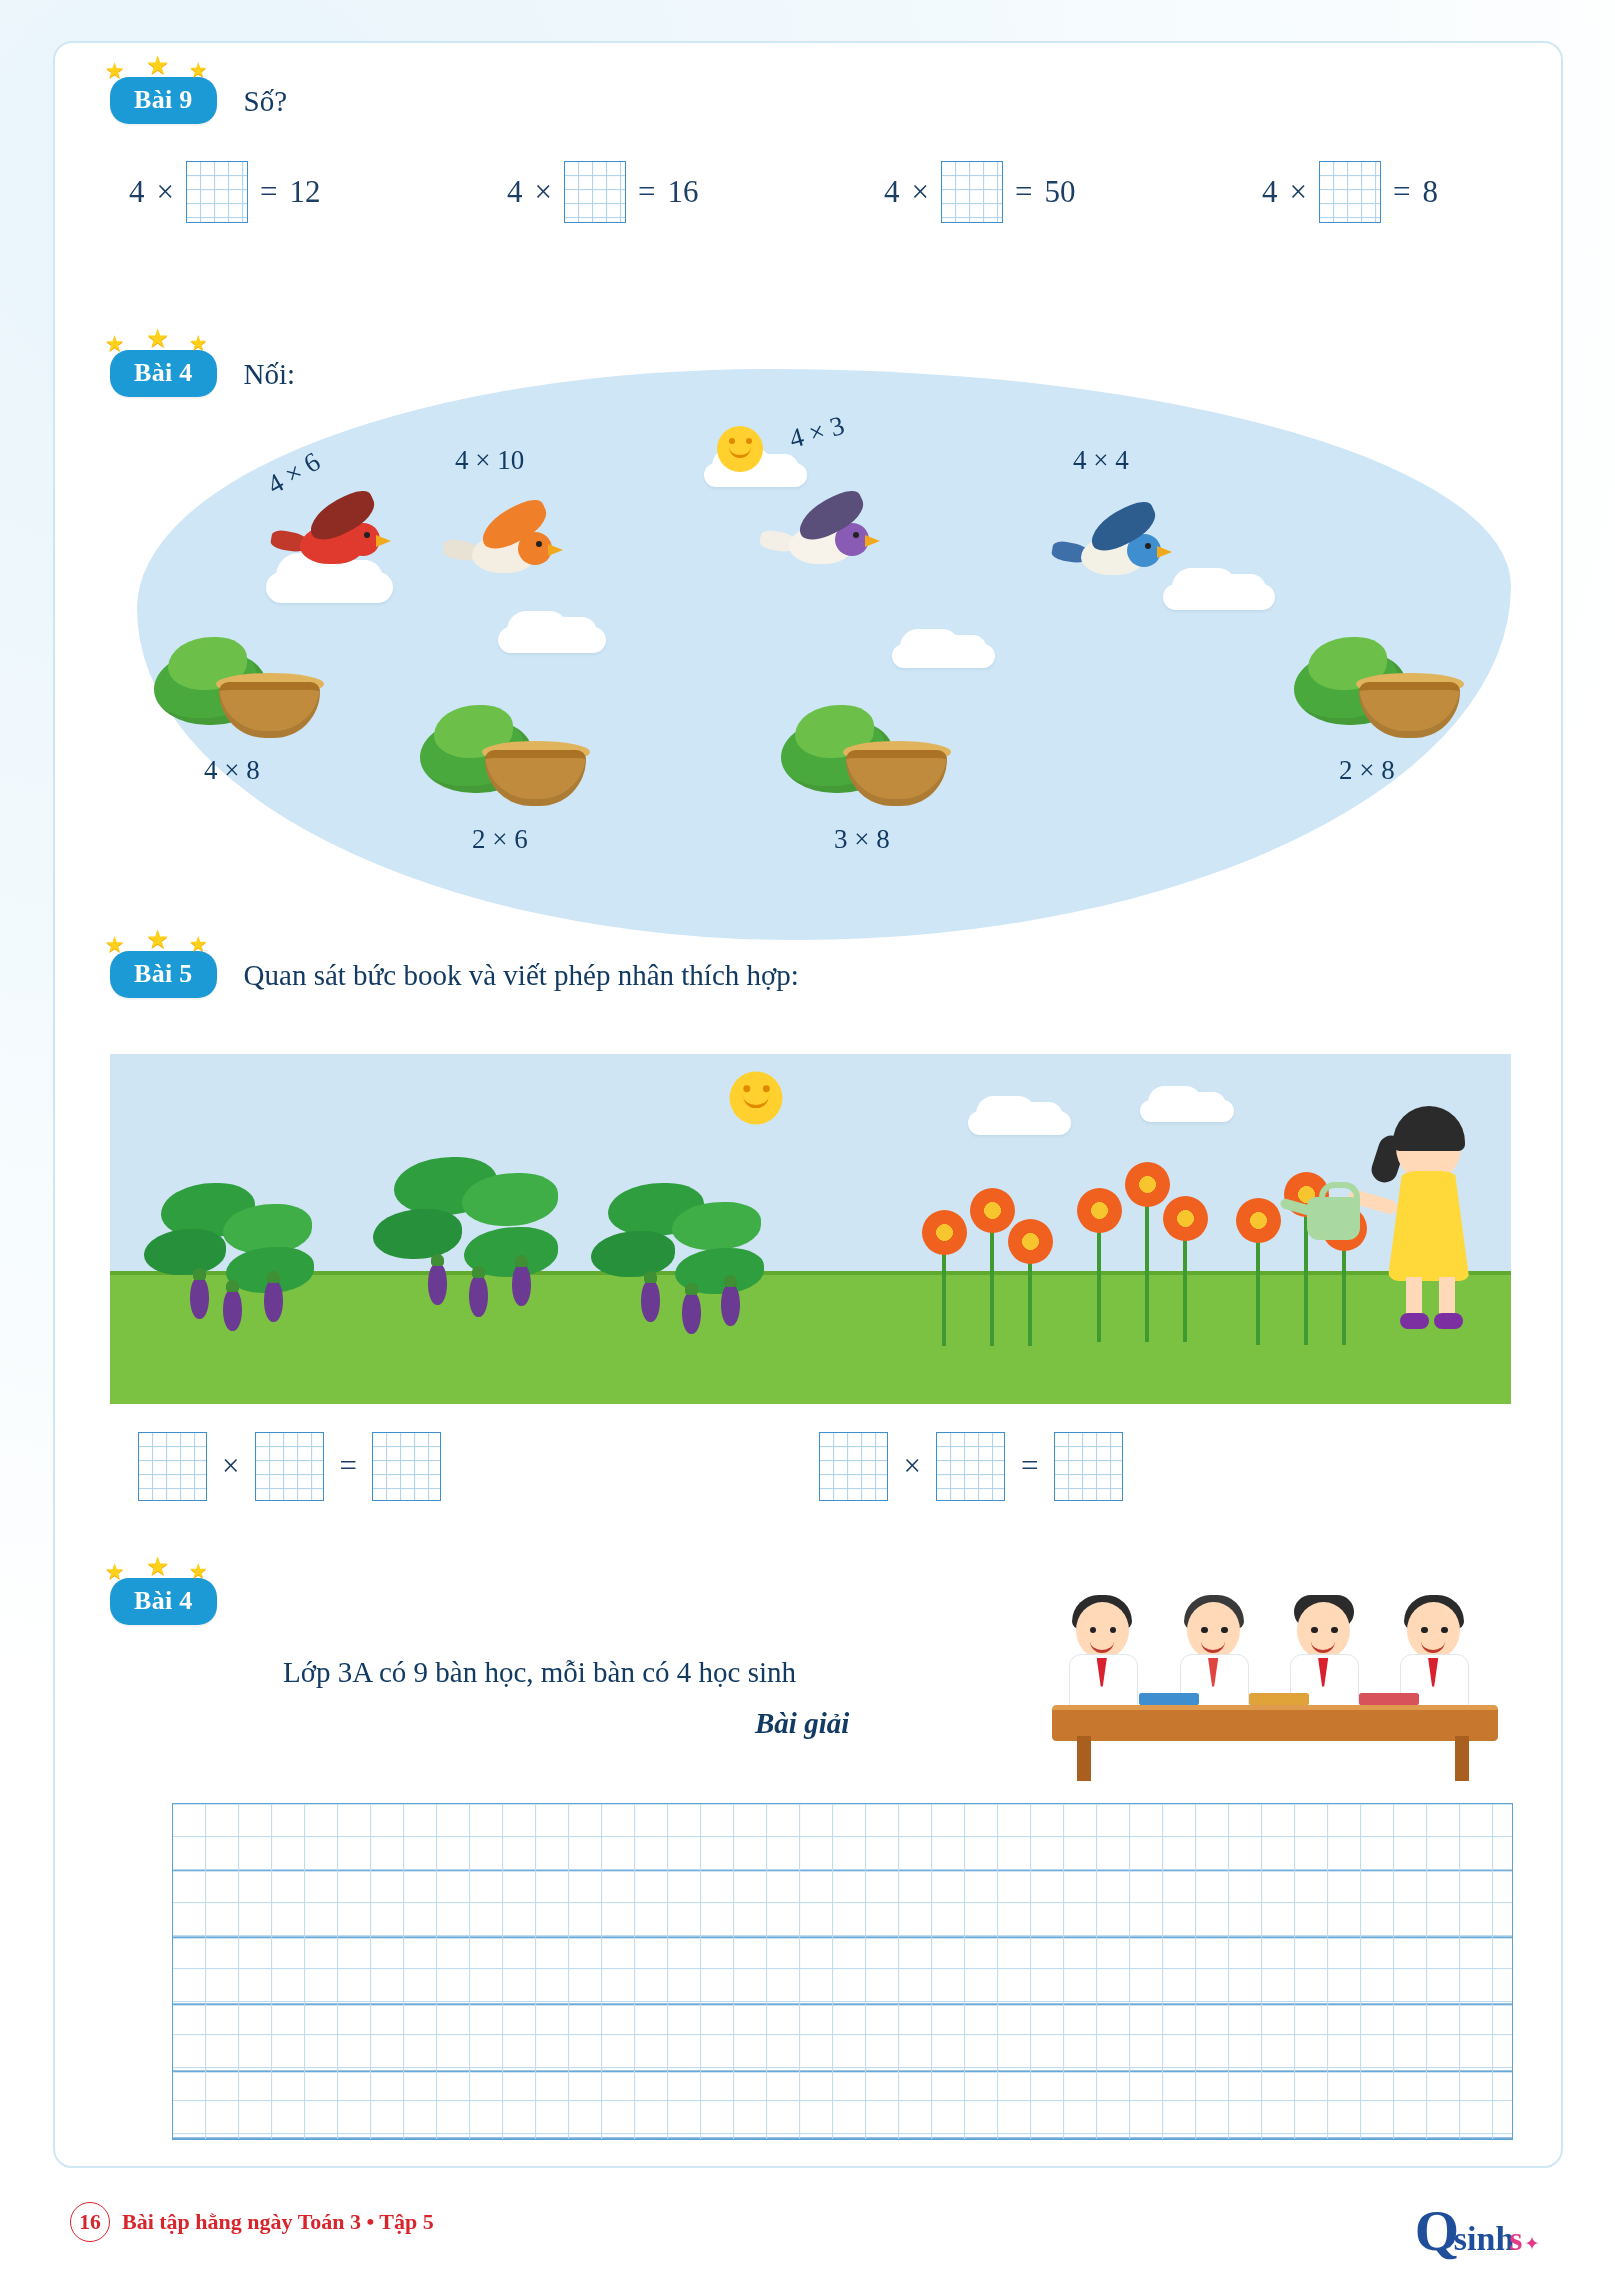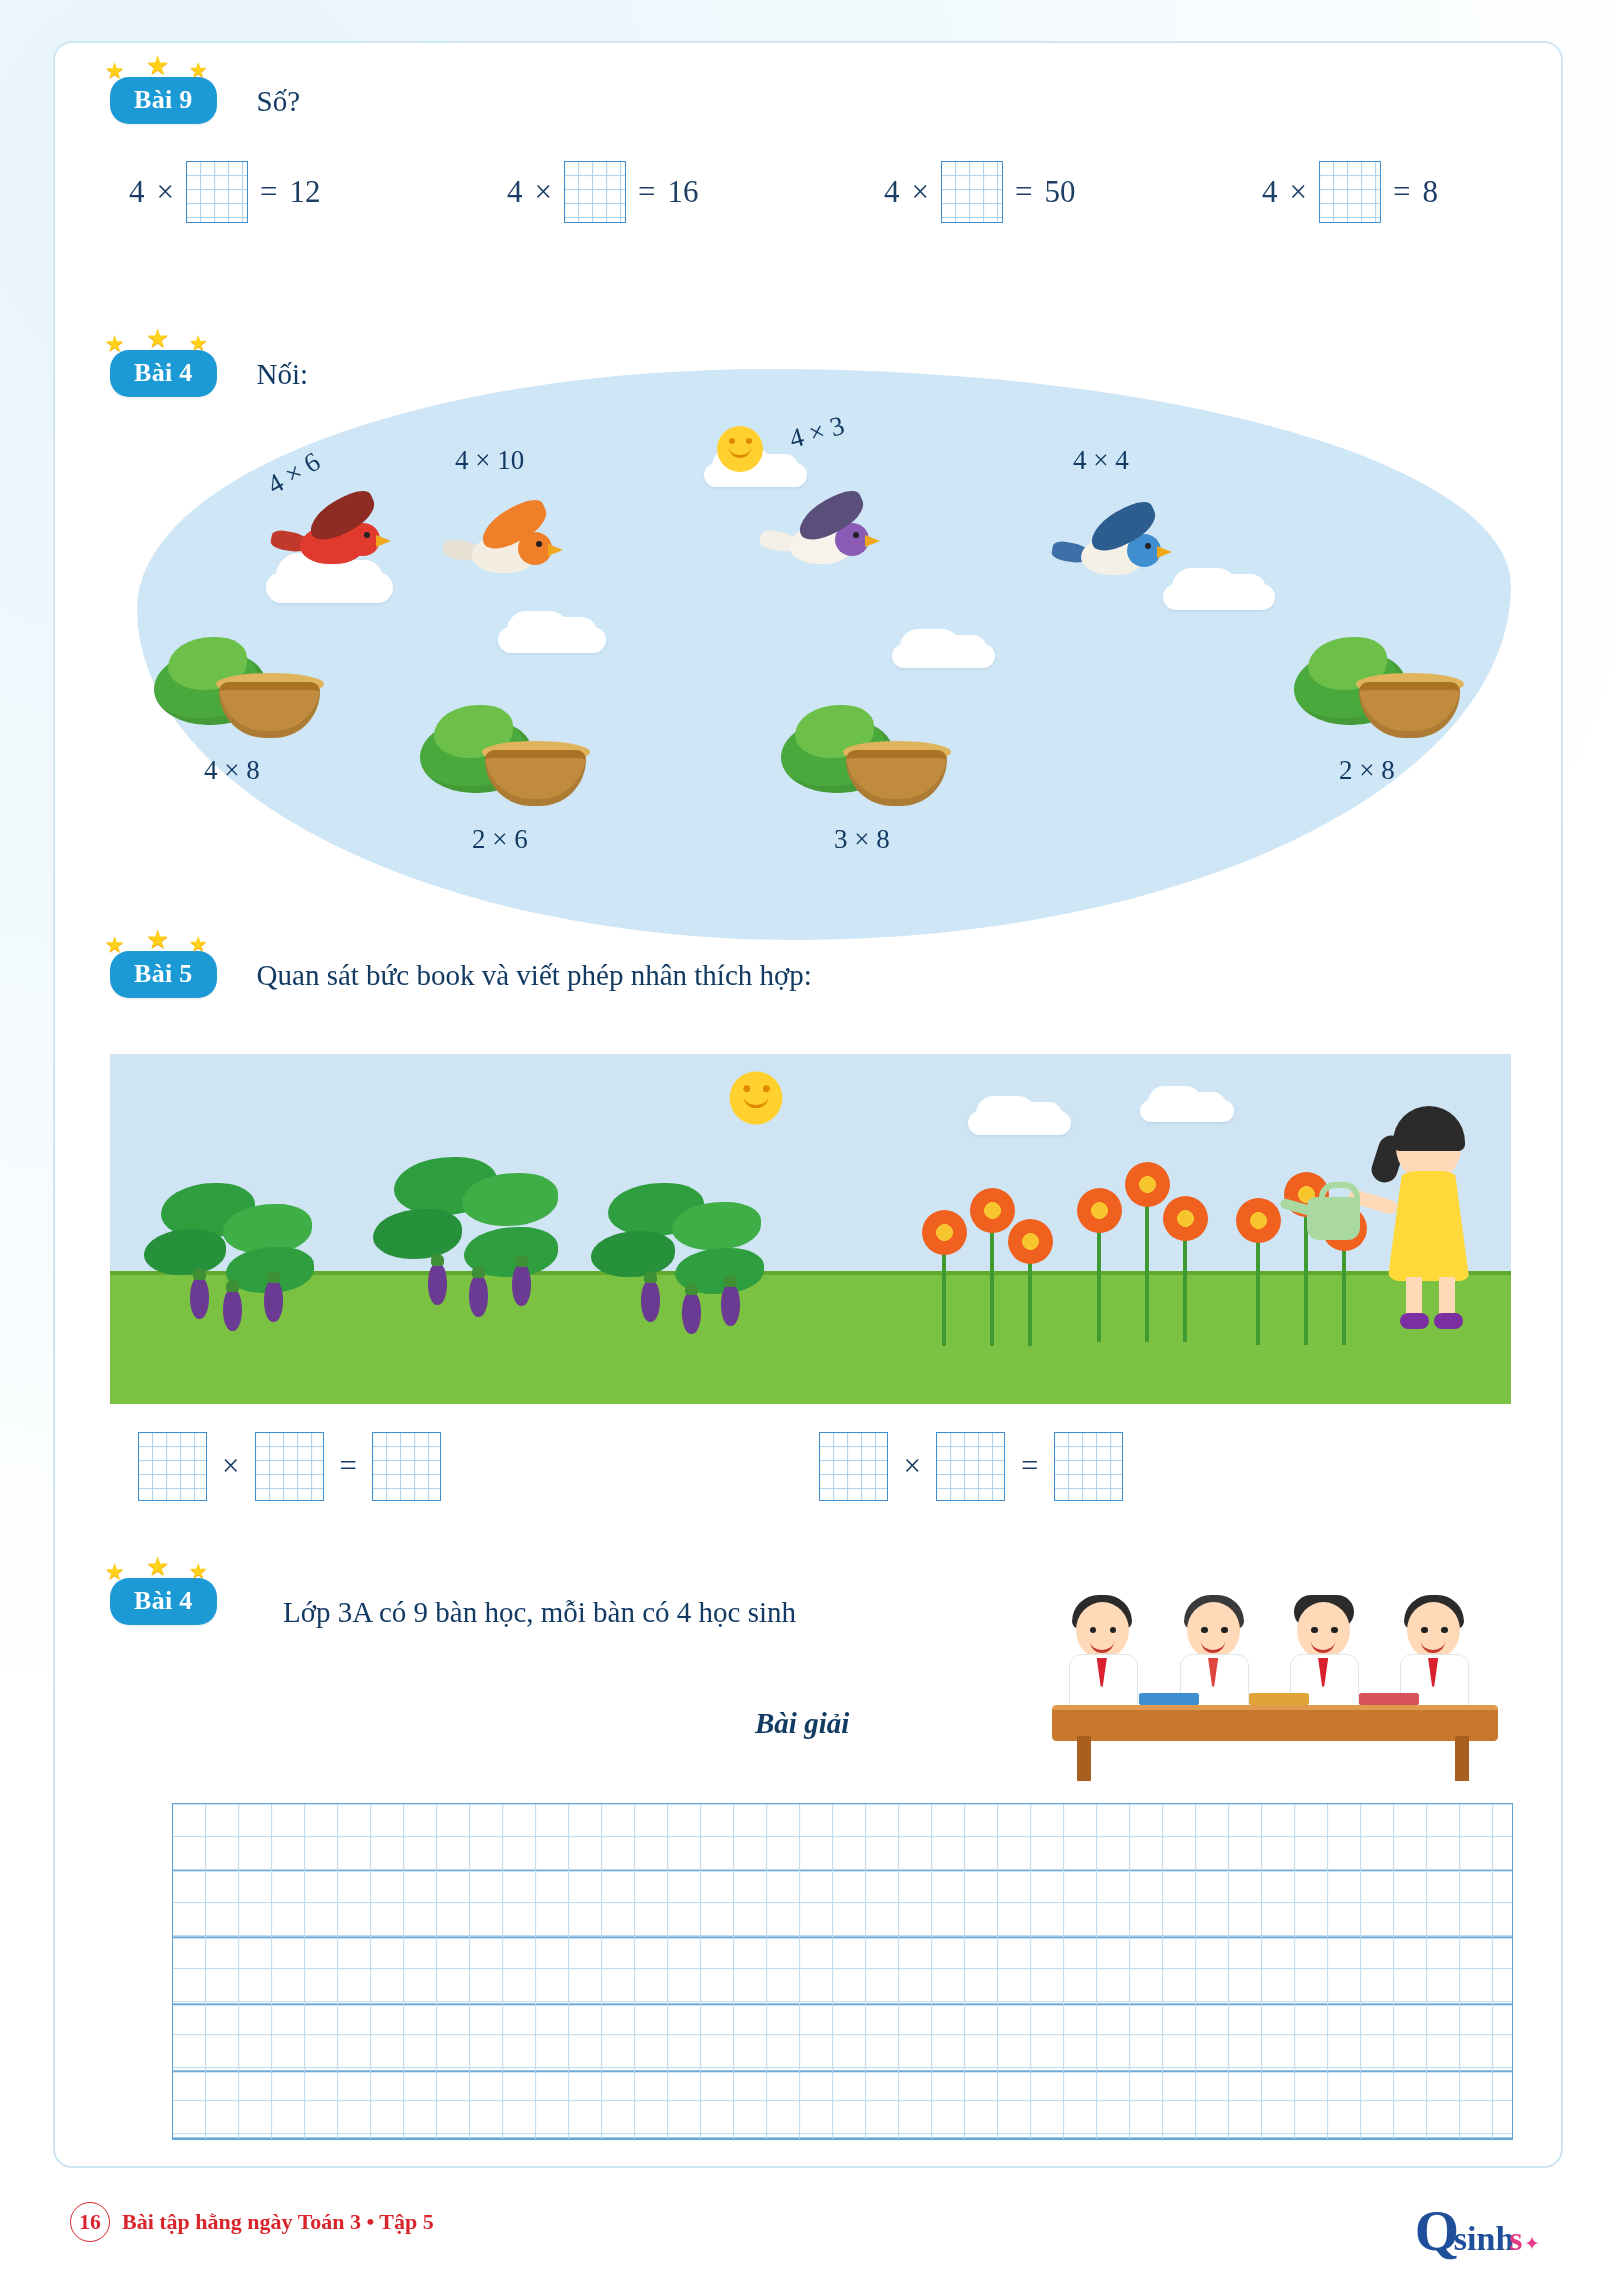--- a/index.html
+++ b/index.html
@@ -56,21 +56,21 @@
     position: absolute;
     color: #ffd11a;
     font-size: 26px;
     line-height: 1;
     text-shadow: 0 0.9px 0 #f0a500;
   }
   .star.s1 { left: -5.2px; top: -17px; font-size: 22px; }
   .star.s2 { left: 36px; top: -24px; font-size: 26px; }
   .star.s3 { left: 79px; top: -17px; font-size: 20.6px; }
   .ex-title {
-    margin-left: 40px;
+    margin-left: 27px;
     color: #123a63;
     font-size: 29px;
     line-height: 1.32;
     padding-top: 5.2px;
     max-width: 755px;
   }
 
   
   .gridbox {
     display: inline-block;
@@ -359,21 +359,21 @@
     align-items: center;
     font-size: 31px;
     color: #1d3f66;
   }
   .ansgroup .sym { margin: 0 15.5px; }
 
   
   .b6-text {
     position: absolute;
     left: 283px;
-    top: 1586px;
+    top: 1646px;
     width: 747px;
     color: #123a63;
     font-size: 29px;
     line-height: 1.85;
   }
   .b6-solution {
     position: absolute;
     left: 755px;
     top: 1707px;
     font-size: 29px;

